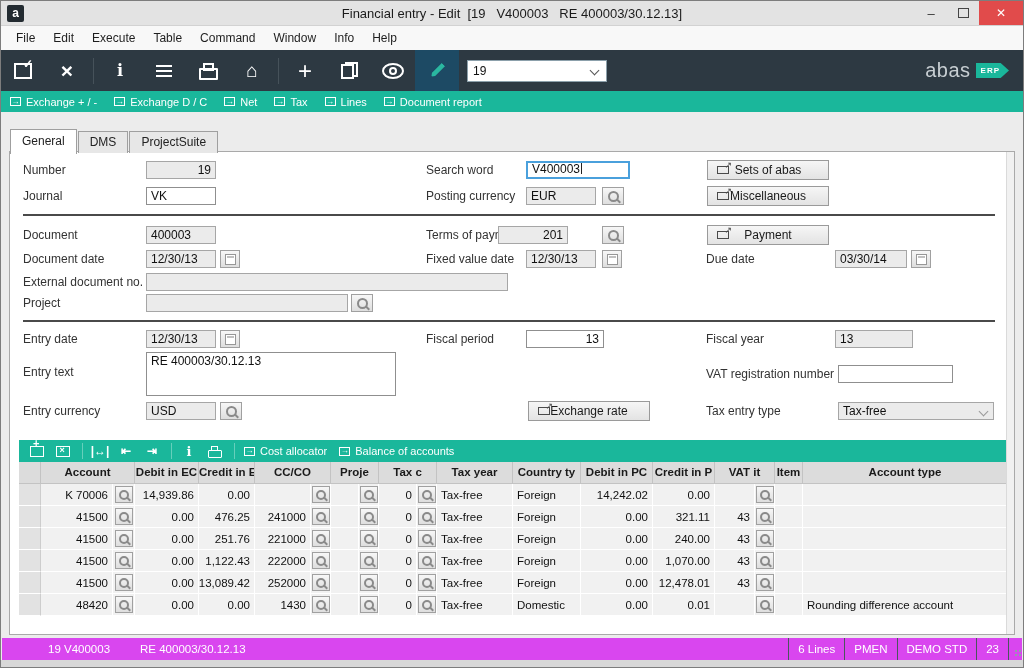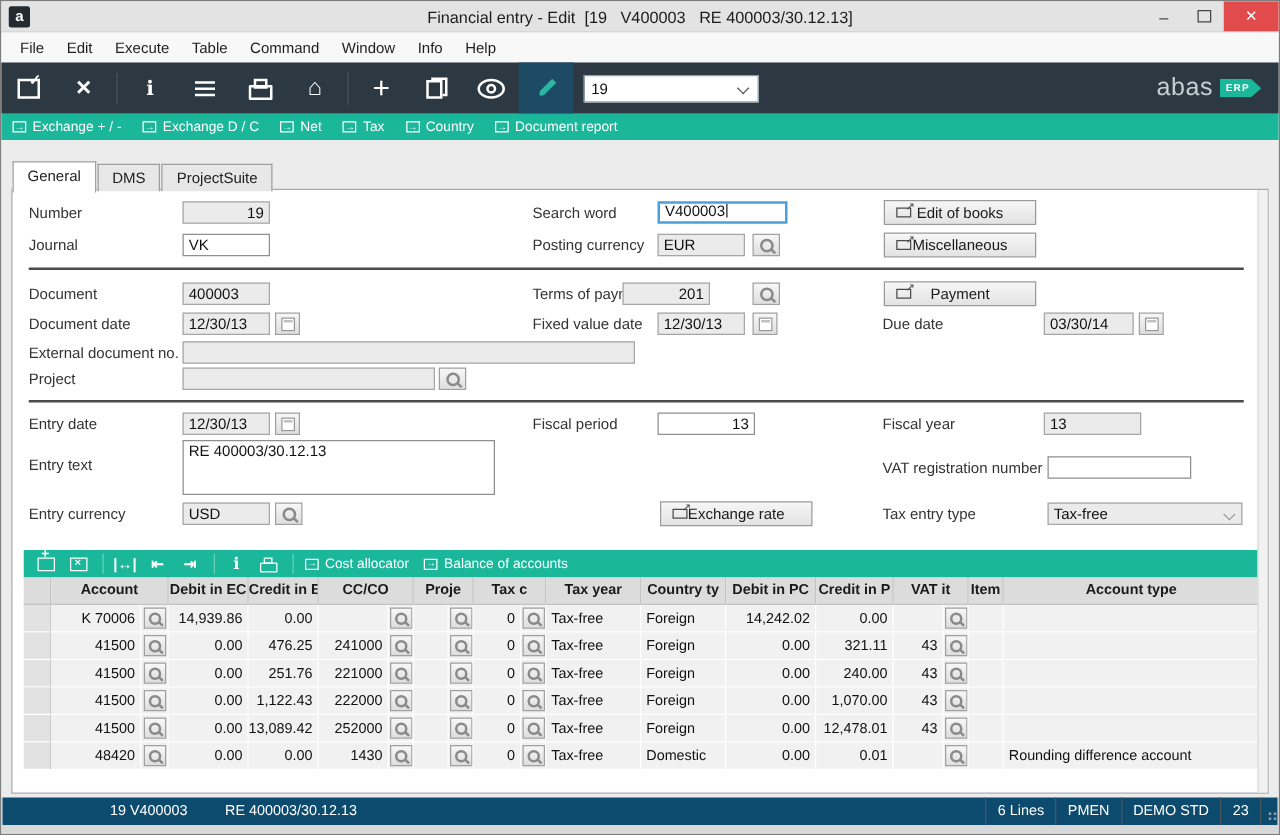--- a/index.html
+++ b/index.html
@@ -96,21 +96,21 @@
   .t-body{position:absolute;left:9px;top:332px;width:989px;}
   .t-row{display:flex;height:22px;}
   .td{box-sizing:border-box;border-right:1px solid #fff;border-bottom:1px solid #fff;display:flex;align-items:center;padding:0 4px;font-size:11.5px;color:#111;background:#f1f1f1;overflow:hidden;white-space:nowrap;}
   .td.num{justify-content:flex-end;}
   .td.handle{background:#e2e2e2;border-right:1px solid #cdcdcd;}
   .td.magcell{justify-content:center;padding:0;}
   .td .sqb{width:18px;height:17px;}
   .td .mg{width:6px;height:6px;}
 
   
-  .statusbar{position:absolute;left:1px;right:1px;bottom:7px;height:22px;background:#0c4a6e;color:#fff;display:flex;align-items:center;font-size:11.5px;padding-left:40px;}
+  .statusbar{position:absolute;left:1px;right:1px;bottom:7px;height:22px;background:#d946ef;color:#fff;display:flex;align-items:center;font-size:11.5px;}
   .sb-left{padding-left:46px;white-space:pre;}
   .sb-right{margin-left:auto;display:flex;height:100%;align-items:stretch;}
   .sb-seg{display:flex;align-items:center;padding:0 9px;border-left:1px solid #4b565d;}
   .sb-grip{display:flex;align-items:flex-end;padding:0 5px 4px 6px;border-left:1px solid #4b565d;}
   .dots{width:2px;height:2px;background:#8fa0a8;box-shadow:4px 0 0 #8fa0a8,4px -4px 0 #8fa0a8,0 -4px 0 #8fa0a8;}
   .bottom-strip{position:absolute;left:0;right:0;bottom:0;height:7px;background:#d8d8d8;}
 </style>
 </head>
 <body>
 
@@ -194,21 +194,21 @@
     <span class="ab-item">
         <span class="ba"></span>
         <span>Net</span>
       </span>
     <span class="ab-item">
         <span class="ba"></span>
         <span>Tax</span>
       </span>
     <span class="ab-item">
         <span class="ba"></span>
-        <span>Country</span>
+        <span>Lines</span>
       </span>
     <span class="ab-item">
         <span class="ba"></span>
         <span>Document report</span>
       </span>
   </div>
 
   <div class="workspace">
     <div class="tabs">
       <div class="tab active">General</div>
@@ -226,21 +226,21 @@
       <div class="lbl" style="left:416px;top:9px">Search word</div>
       <div class="fld focus" style="left:516px;top:9px;width:104px"><span>V400003</span><span class="caret"></span></div>
       <div class="lbl" style="left:416px;top:35px">Posting currency</div>
       <div class="fld ro" style="left:516px;top:35px;width:70px">EUR</div>
       <div class="sqb abs" style="left:592px;top:35px">
           <span class="mg"></span>
         </div>
 
       <div class="btn" style="left:697px;top:8px;width:122px">
           <span class="wa"></span>
-          <span>Edit of books</span>
+          <span>Sets of abas</span>
         </div>
       <div class="btn" style="left:697px;top:34px;width:122px">
           <span class="wa"></span>
           <span>Miscellaneous</span>
         </div>
 
       <div class="sep" style="left:13px;top:62px;width:972px"></div>
 
       <div class="lbl" style="left:13px;top:74px">Document</div>
       <div class="fld ro" style="left:136px;top:74px;width:70px">400003</div>

